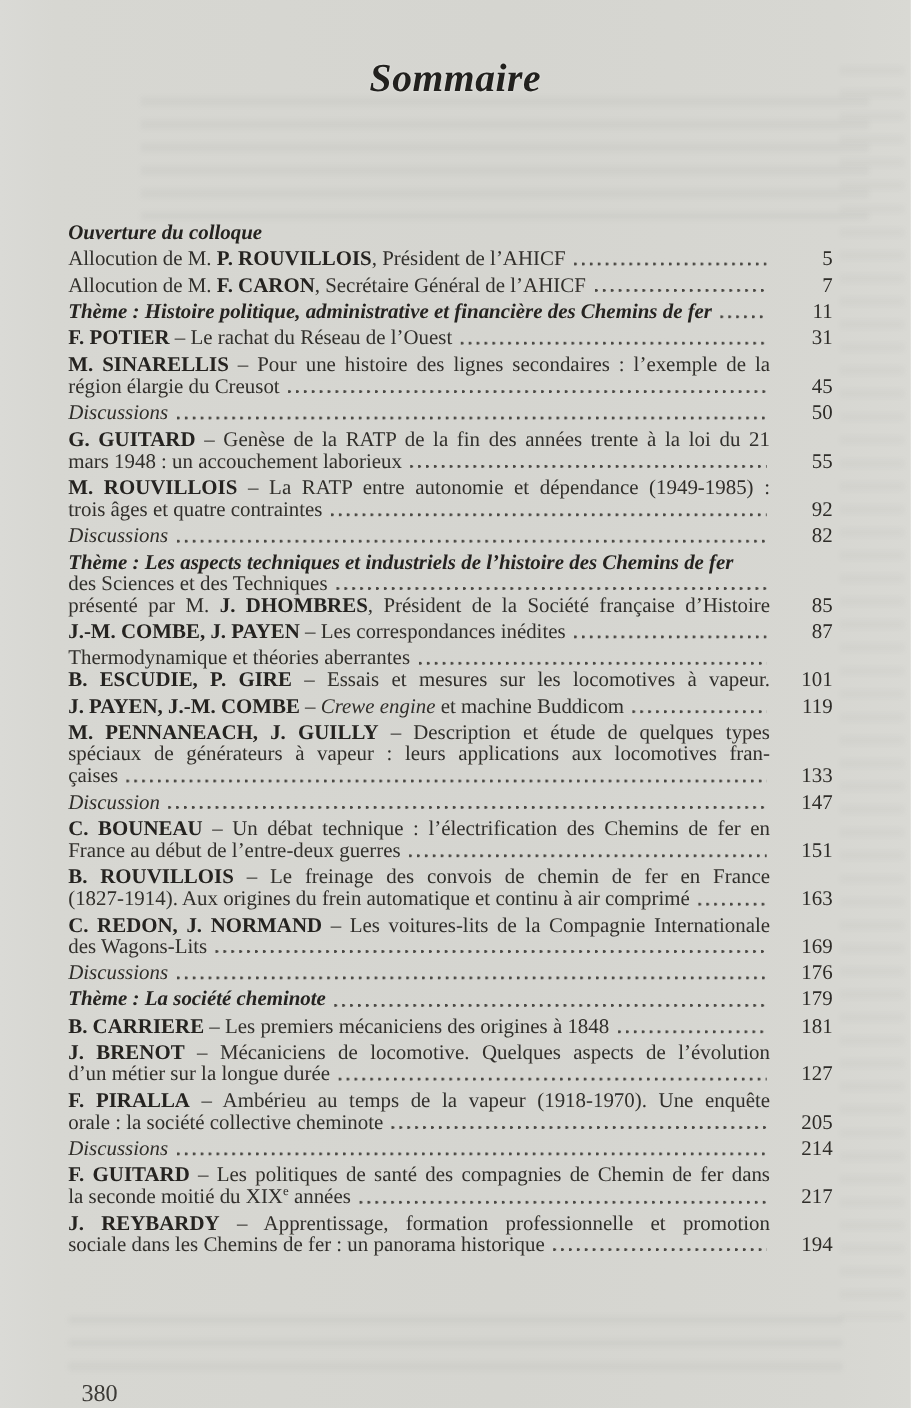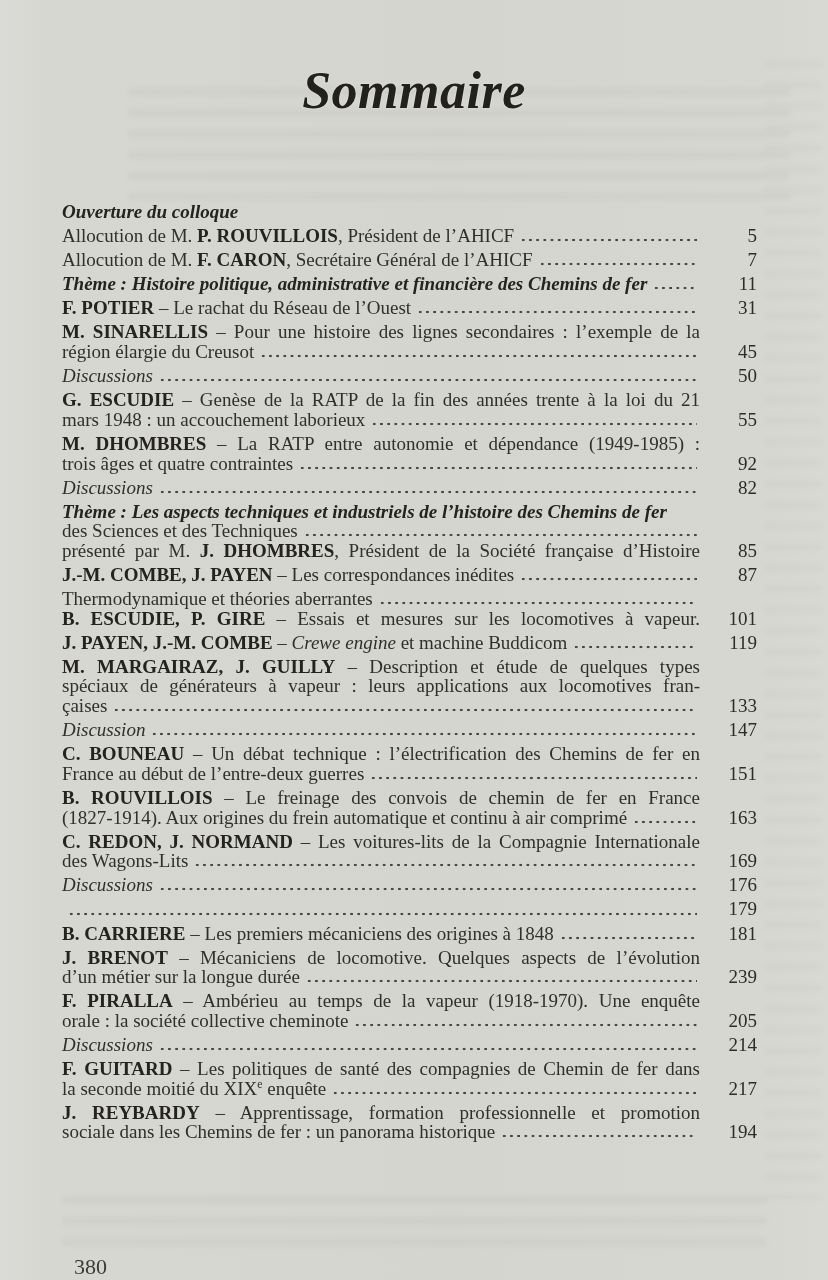--- a/index.html
+++ b/index.html
@@ -8,21 +8,21 @@
     overflow: hidden;
     position: relative;
     background: linear-gradient(90deg, #dadad6 0px, #d7d7d2 50px, #d5d5d0 55%, #d7d7d2 92%, #d9d9d4 100%);
     font-family: "Liberation Serif", "DejaVu Serif", serif;
     color: #312f2b;
   }
   .page-title {
     position: absolute;
     top: 26px; left: 0; width: 828px;
     text-align: center;
-    font-size: 52px;
+    font-size: 36px;
     font-weight: bold;
     font-style: italic;
     color: #22211e;
     letter-spacing: 0.5px;
     text-shadow: 0 0 2px rgba(255,255,255,0.6);
   }
   .toc {
     position: absolute;
     top: 202px; left: 62px; width: 695px;
     font-size: 19px;
@@ -143,31 +143,31 @@
       <div class="lines">
         <div class="line last">
           <span class="line-text"><span class="i">Discussions</span></span>
           <span class="dots"></span>
         </div>
       </div>
       <span class="pageno">50</span>
     </div>
     <div class="entry">
       <div class="lines">
-        <div class="line fill"><span><span class="b ">G. ESCUDIE</span><span> – Genèse de la RATP de la fin des années trente à la loi du 21</span></span></div>
+        <div class="line fill"><span><span class="b ">G. GUITARD</span><span> – Genèse de la RATP de la fin des années trente à la loi du 21</span></span></div>
         <div class="line last">
           <span class="line-text"><span>mars 1948 : un accouchement laborieux</span></span>
           <span class="dots"></span>
         </div>
       </div>
       <span class="pageno">55</span>
     </div>
     <div class="entry">
       <div class="lines">
-        <div class="line fill"><span><span class="b ">M. DHOMBRES</span><span> – La RATP entre autonomie et dépendance (1949-1985) :</span></span></div>
+        <div class="line fill"><span><span class="b ">M. ROUVILLOIS</span><span> – La RATP entre autonomie et dépendance (1949-1985) :</span></span></div>
         <div class="line last">
           <span class="line-text"><span>trois âges et quatre contraintes</span></span>
           <span class="dots"></span>
         </div>
       </div>
       <span class="pageno">92</span>
     </div>
     <div class="entry">
       <div class="lines">
         <div class="line last">
@@ -211,21 +211,21 @@
       <div class="lines">
         <div class="line last">
           <span class="line-text"><span class="b ">J. PAYEN, J.-M. COMBE</span><span> – </span><span class="i">Crewe engine</span><span> et machine Buddicom</span></span>
           <span class="dots"></span>
         </div>
       </div>
       <span class="pageno">119</span>
     </div>
     <div class="entry">
       <div class="lines">
-        <div class="line fill"><span><span class="b ">M. MARGAIRAZ, J. GUILLY</span><span> – Description et étude de quelques types</span></span></div>
+        <div class="line fill"><span><span class="b ">M. PENNANEACH, J. GUILLY</span><span> – Description et étude de quelques types</span></span></div>
         <div class="line fill"><span><span>spéciaux de générateurs à vapeur : leurs applications aux locomotives fran-</span></span></div>
         <div class="line last">
           <span class="line-text"><span>çaises</span></span>
           <span class="dots"></span>
         </div>
       </div>
       <span class="pageno">133</span>
     </div>
     <div class="entry">
       <div class="lines">
@@ -271,20 +271,21 @@
         <div class="line last">
           <span class="line-text"><span class="i">Discussions</span></span>
           <span class="dots"></span>
         </div>
       </div>
       <span class="pageno">176</span>
     </div>
     <div class="entry">
       <div class="lines">
         <div class="line last">
+          <span class="line-text"><span class="b i">Thème : La société cheminote</span></span>
           <span class="dots"></span>
         </div>
       </div>
       <span class="pageno">179</span>
     </div>
     <div class="entry">
       <div class="lines">
         <div class="line last">
           <span class="line-text"><span class="b ">B. CARRIERE</span><span> – Les premiers mécaniciens des origines à 1848</span></span>
           <span class="dots"></span>
@@ -293,21 +294,21 @@
       <span class="pageno">181</span>
     </div>
     <div class="entry">
       <div class="lines">
         <div class="line fill"><span><span class="b ">J. BRENOT</span><span> – Mécaniciens de locomotive. Quelques aspects de l’évolution</span></span></div>
         <div class="line last">
           <span class="line-text"><span>d’un métier sur la longue durée</span></span>
           <span class="dots"></span>
         </div>
       </div>
-      <span class="pageno">239</span>
+      <span class="pageno">127</span>
     </div>
     <div class="entry">
       <div class="lines">
         <div class="line fill"><span><span class="b ">F. PIRALLA</span><span> – Ambérieu au temps de la vapeur (1918-1970). Une enquête</span></span></div>
         <div class="line last">
           <span class="line-text"><span>orale : la société collective cheminote</span></span>
           <span class="dots"></span>
         </div>
       </div>
       <span class="pageno">205</span>
@@ -318,21 +319,21 @@
           <span class="line-text"><span class="i">Discussions</span></span>
           <span class="dots"></span>
         </div>
       </div>
       <span class="pageno">214</span>
     </div>
     <div class="entry">
       <div class="lines">
         <div class="line fill"><span><span class="b ">F. GUITARD</span><span> – Les politiques de santé des compagnies de Chemin de fer dans</span></span></div>
         <div class="line last">
-          <span class="line-text"><span>la seconde moitié du XIX</span><sup>e</sup><span> enquête</span></span>
+          <span class="line-text"><span>la seconde moitié du XIX</span><sup>e</sup><span> années</span></span>
           <span class="dots"></span>
         </div>
       </div>
       <span class="pageno">217</span>
     </div>
     <div class="entry">
       <div class="lines">
         <div class="line fill"><span><span class="b ">J. REYBARDY</span><span> – Apprentissage, formation professionnelle et promotion</span></span></div>
         <div class="line last">
           <span class="line-text"><span>sociale dans les Chemins de fer : un panorama historique</span></span>

